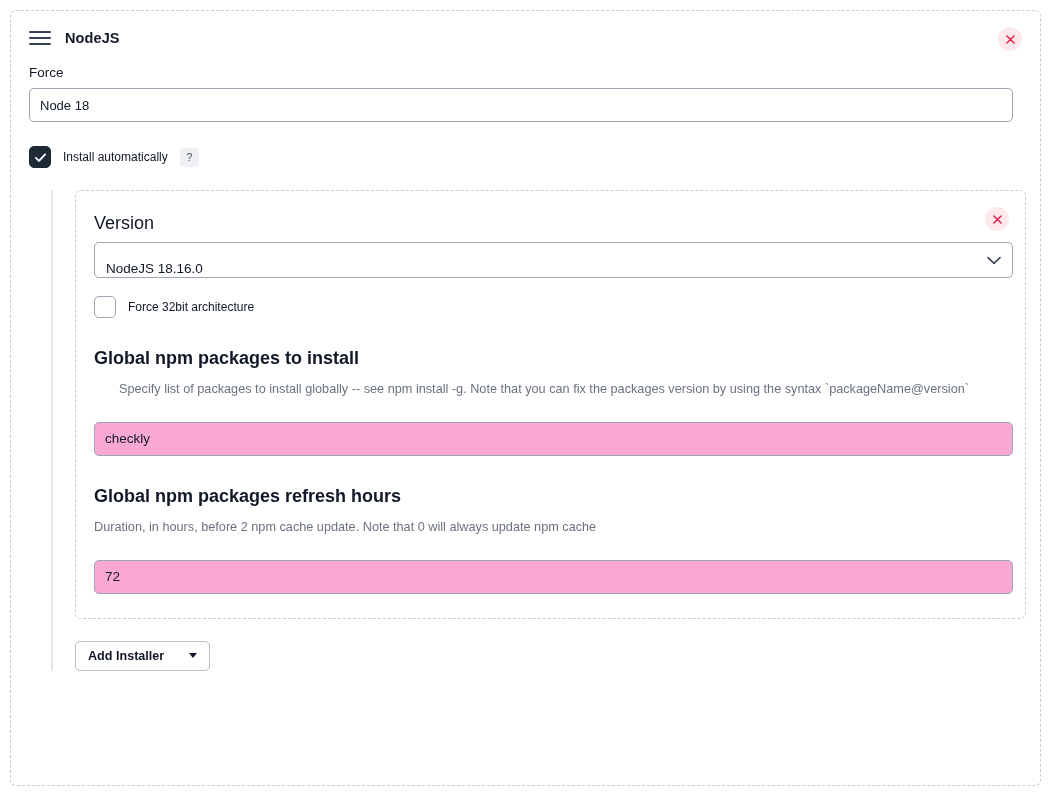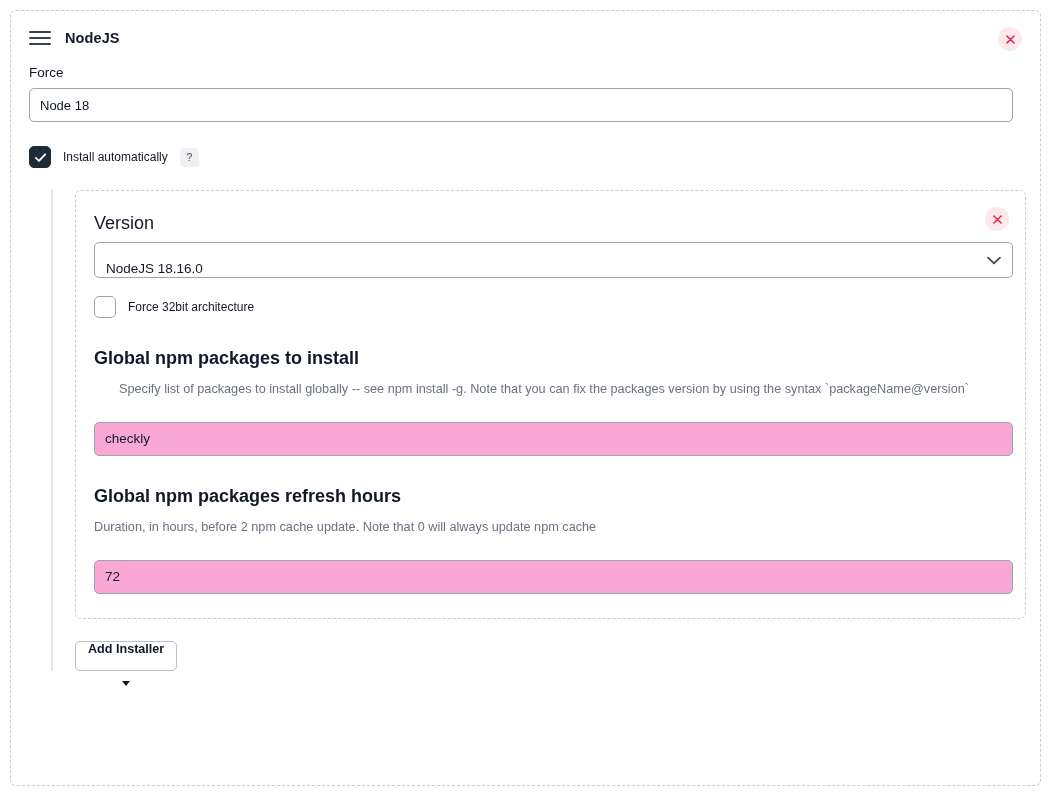--- a/index.html
+++ b/index.html
@@ -240,21 +240,20 @@
     border-radius: 5px;
     background: #fff;
     font-size: 12.6px;
     font-weight: bold;
     color: #111827;
     font-family: "Liberation Sans", sans-serif;
     cursor: pointer;
     display: inline-flex;
     align-items: center;
     gap: 25px;
-    flex-direction: column;
   }
   .caret-down {
     width: 0; height: 0;
     border-left: 4px solid transparent;
     border-right: 4px solid transparent;
     border-top: 5px solid #111827;
     display: inline-block;
   }
 </style>
 </head>

